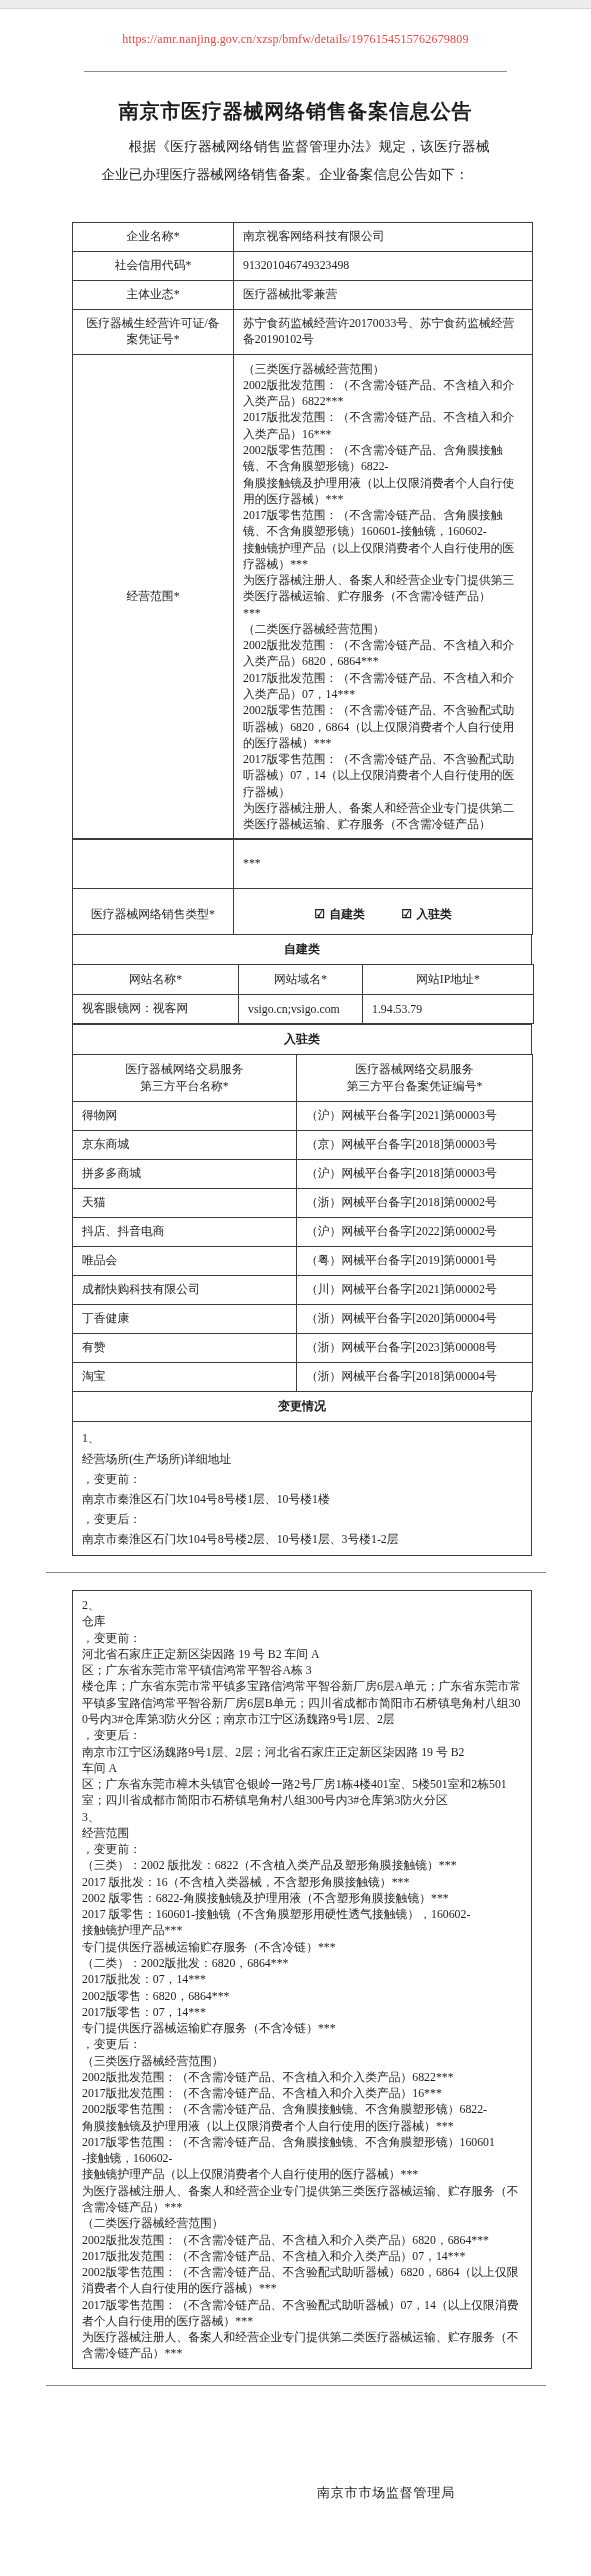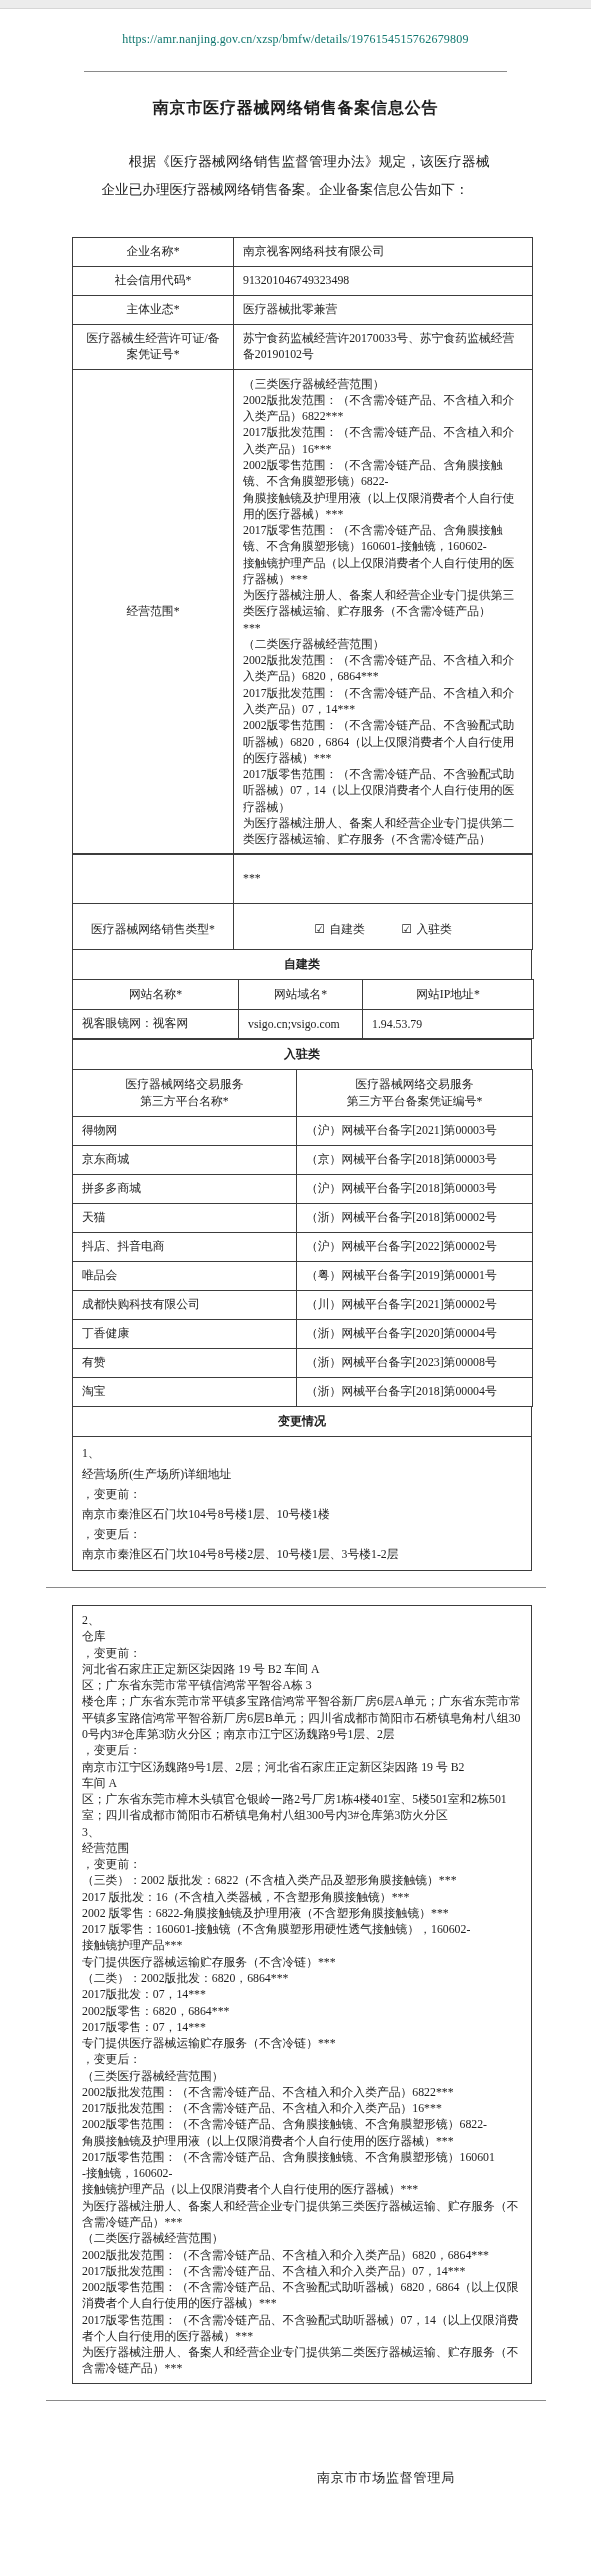--- a/index.html
+++ b/index.html
@@ -10,35 +10,35 @@
     font-family:"Liberation Serif","DejaVu Serif",serif;
     color:#1d1d1d;
     -webkit-font-smoothing:antialiased;
   }
   .top-strip{height:7.6px;background:#ececec;border-bottom:0.8px solid #d6d6d6;}
   .url-line{
     margin-top:23px;
     text-align:center;
     font-size:12px;
     letter-spacing:0.2px;
-    color:#0f766e;
+    color:#ef4444;
   }
   .rule{border:none;border-top:1.5px solid #8a8a8a;margin:0;}
   .rule-top{width:423px;margin:24px auto 0 auto;}
   .rule-page{width:500px;margin:16.7px auto;}
   .doc-title{
     margin:26px 0 0 0;
     text-align:center;
-    font-size:16px;
+    font-size:20px;
     font-weight:bold;
     letter-spacing:0.8px;
   }
   .intro{
     width:388px;
-    margin:29px auto 0 auto;
+    margin:8px auto 0 auto;
     font-size:13.6px;
     line-height:2.1;
     text-indent:2em;
     text-align:justify;
   }
   .t{
     width:460px;
     margin:0 0 0 72px;
     border-collapse:collapse;
     table-layout:fixed;
@@ -72,28 +72,28 @@
   .th-center{
     text-align:center;
     font-weight:normal;
     font-size:11.8px;
     line-height:1.45;
     white-space:pre-wrap;
     padding:5.3px 4.5px;
   }
   .cell-center{text-align:center;}
   .chk{font-size:12px;margin-right:4.5px;}
-  .chk-group{display:inline-block;margin:0 16.7px;}
+  .chk-group{display:inline-block;margin:0 16.7px;font-weight:bold;}
   .plat-name{padding:8.3px 9px;}
   .plat-cert{padding:8.3px 9px 8.3px 18px;margin-left:30px;}
   .web-cell{padding:10px 9px;}
   .overflow-cell{height:36px;}
   .type-row td{padding-top:18px;padding-bottom:11.4px;}
   .footer{
-    margin:61px 0 152px 317px;
+    margin:91px 0 152px 317px;
     font-size:13px;
     line-height:2.5;
     letter-spacing:0.8px;
   }
   .c-label{width:161px;}
   .c-value{width:299px;}
   .w1{width:166px;}.w2{width:124px;}.w3{width:171px;}
   .p1{width:224px;}.p2{width:236px;}
 </style>
 </head>

